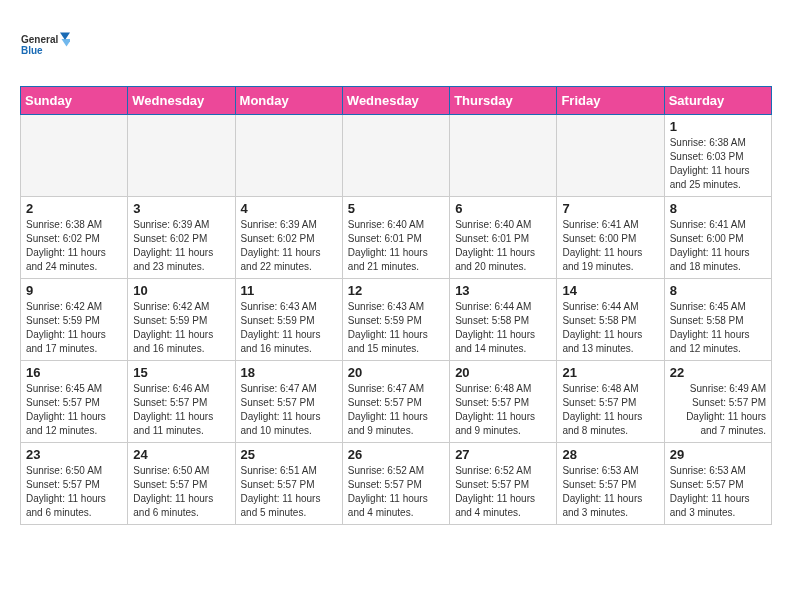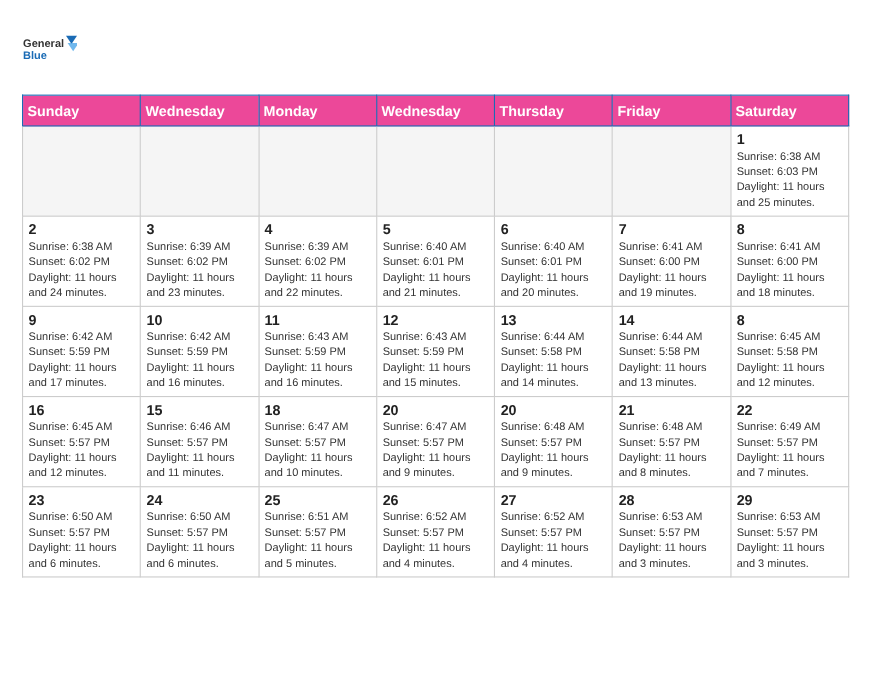--- a/index.html
+++ b/index.html
@@ -263,21 +263,21 @@
         </td>
         <td>
           <span class="day-number">21</span>
           <div class="day-info" style="white-space: pre-line;">Sunrise: 6:48 AM
 Sunset: 5:57 PM
 Daylight: 11 hours
 and 8 minutes.</div>
         </td>
         <td>
           <span class="day-number">22</span>
-          <div class="day-info" style="white-space: pre-line;">Sunrise: 6:49 AM
+          <div class="day-info" style="white-space: pre-line; text-align: right;">Sunrise: 6:49 AM
 Sunset: 5:57 PM
 Daylight: 11 hours
 and 7 minutes.</div>
         </td>
       </tr>
       <tr>
         <td>
           <span class="day-number">23</span>
           <div class="day-info" style="white-space: pre-line;">Sunrise: 6:50 AM
 Sunset: 5:57 PM

